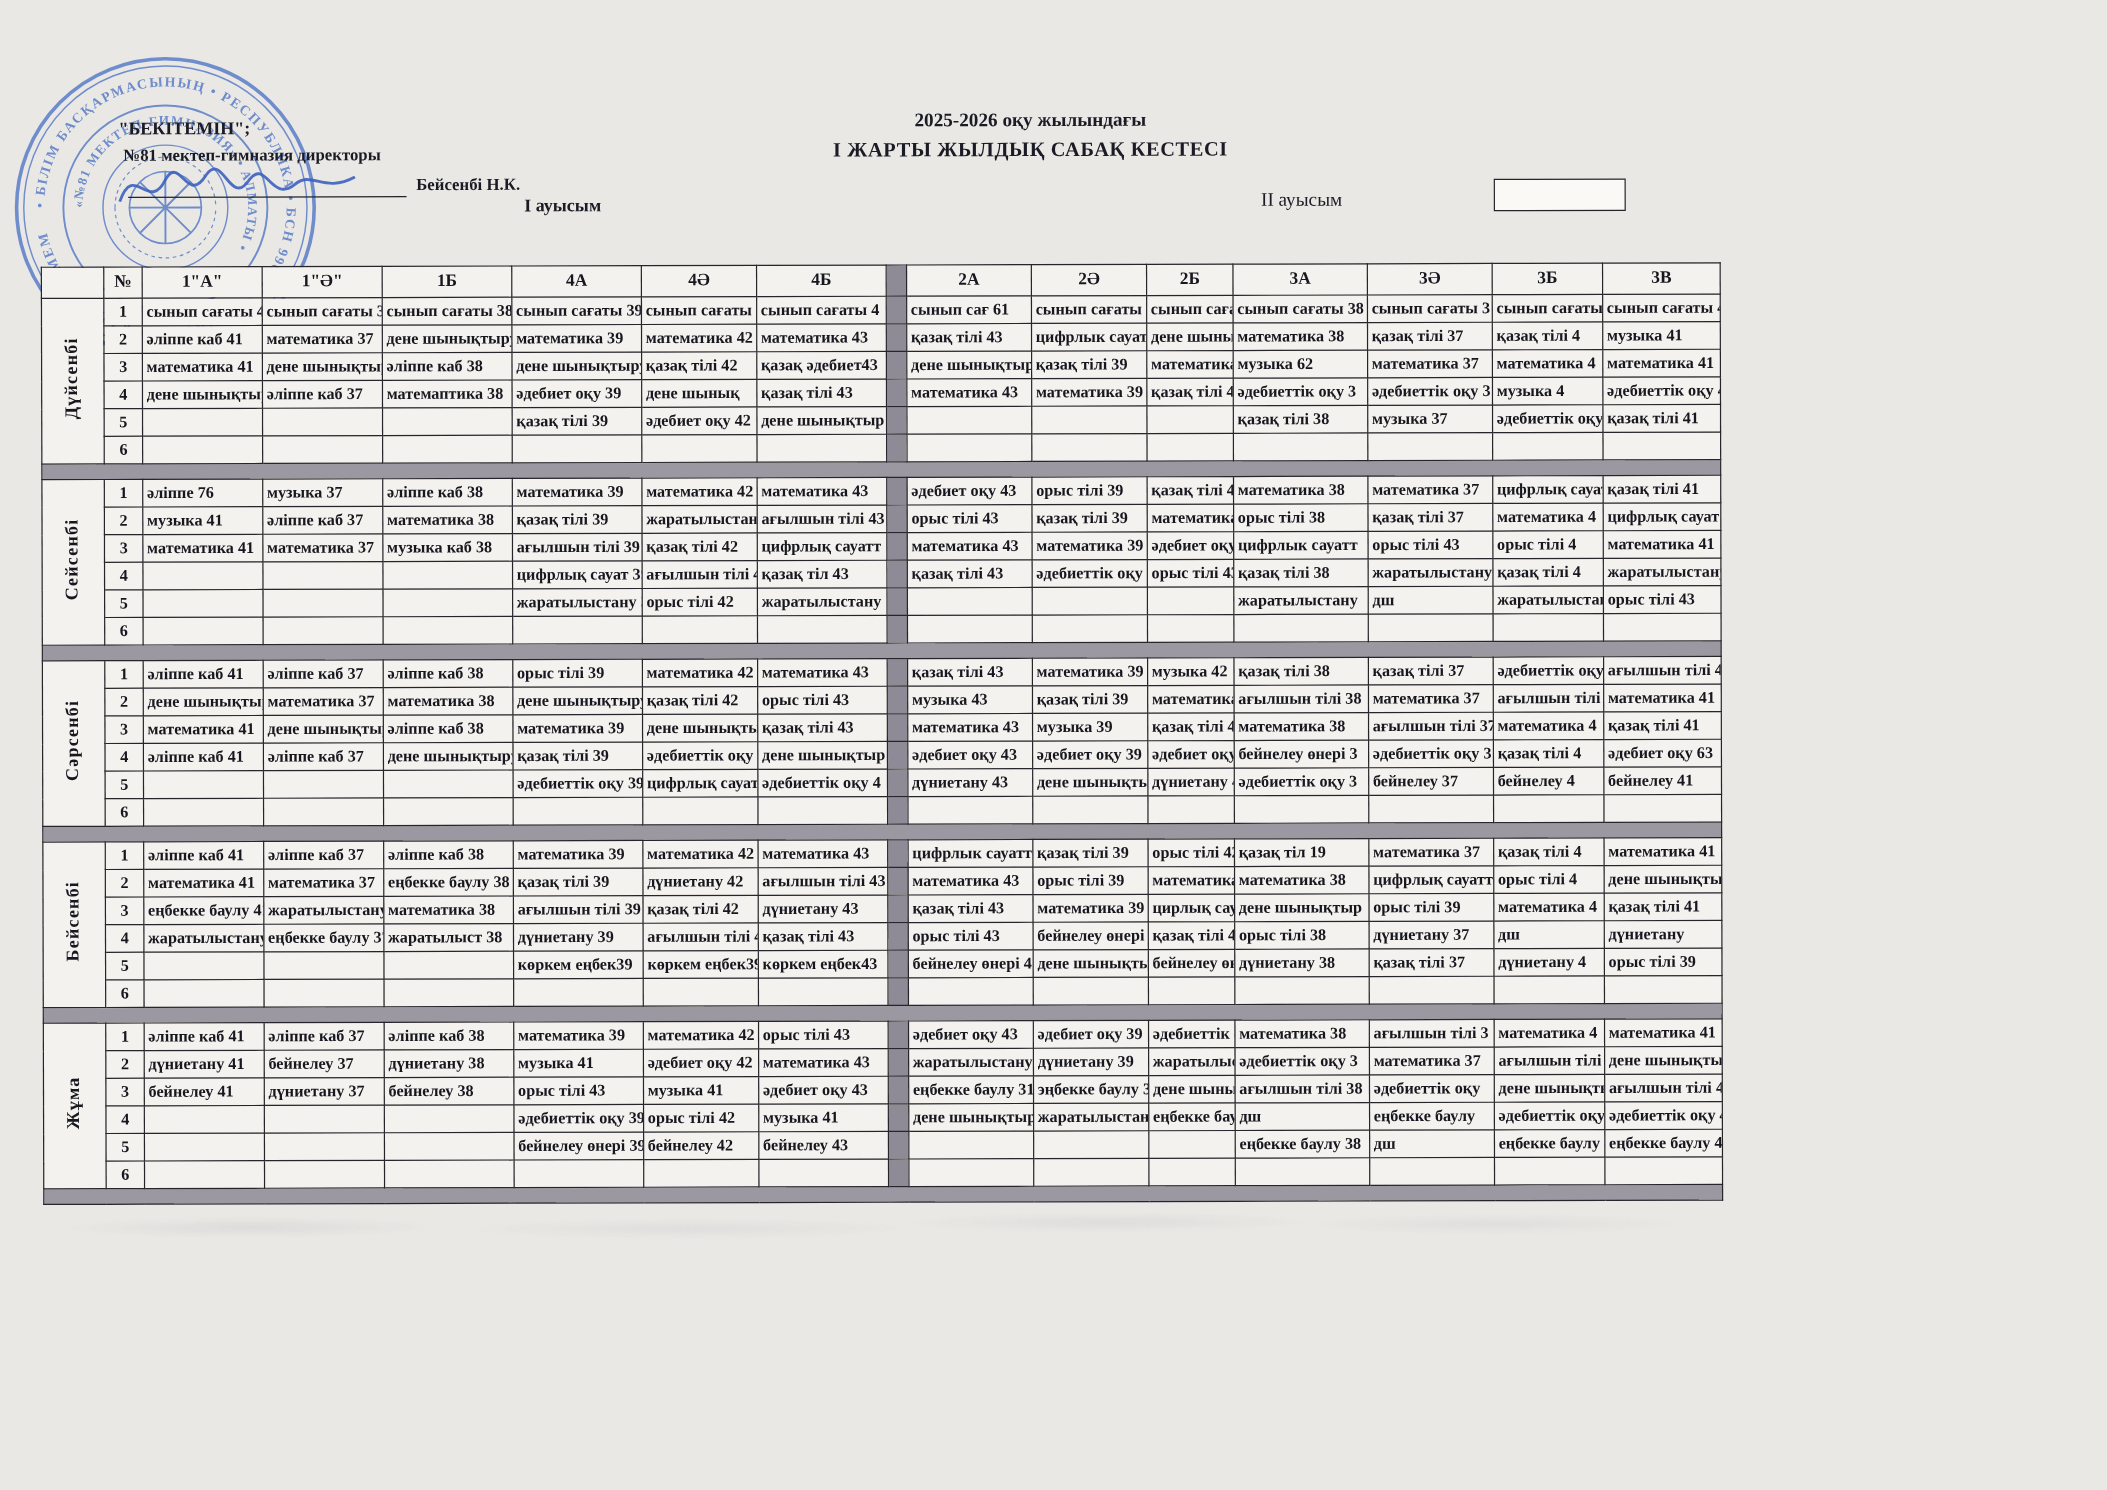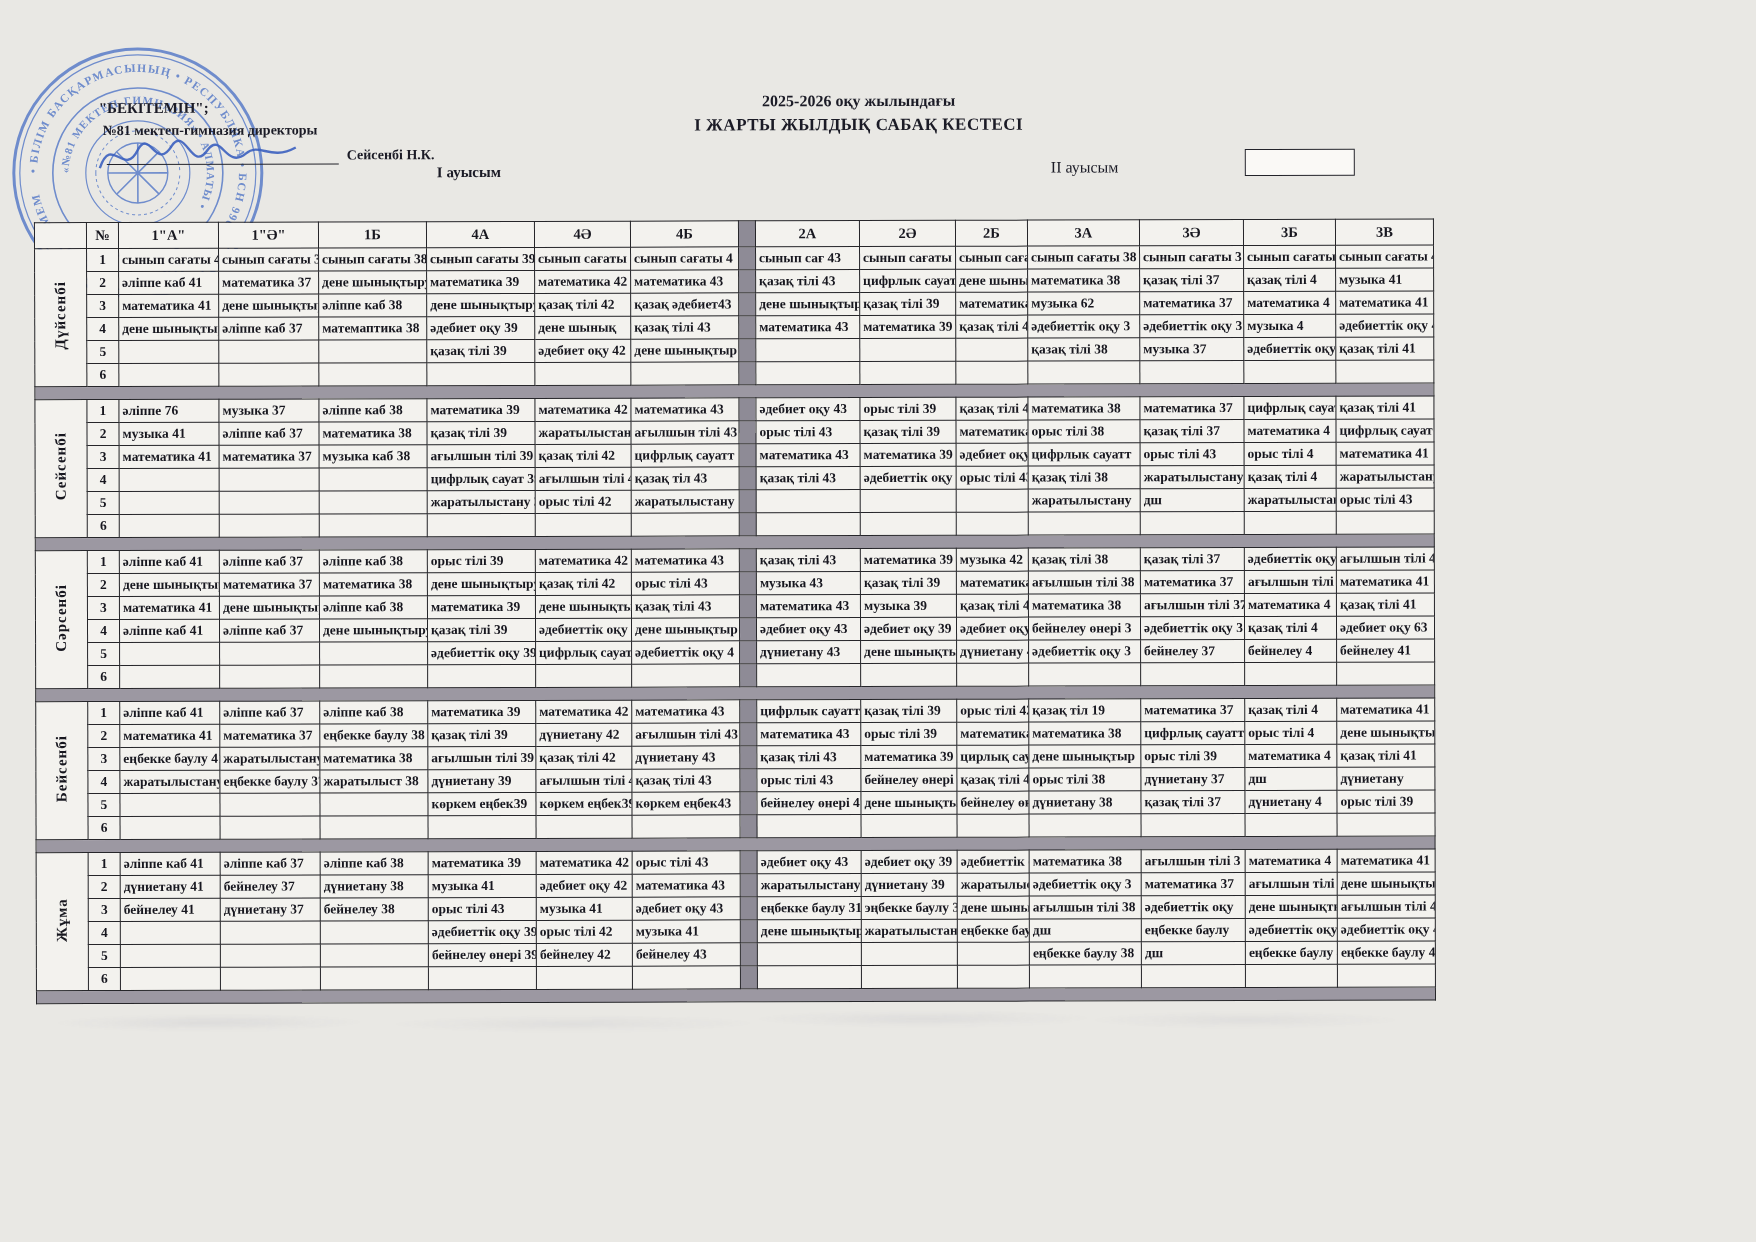--- a/index.html
+++ b/index.html
@@ -88,21 +88,21 @@
       <textPath href="#arcInner">«№81 МЕКТЕП-ГИМНАЗИЯ» • АЛМАТЫ •</textPath>
     </text>
   </svg>
 
   <div class="approved">"БЕКІТЕМІН";</div>
   <div class="director-line">№81 мектеп-гимназия директоры</div>
   <div class="sig-line"></div>
   <svg class="signature" width="225" height="52" viewBox="0 0 225 52">
     <path d="M6,40 C18,6 30,50 44,22 C56,0 62,44 78,18 C92,-2 98,46 114,22 C128,4 132,42 152,26 C166,14 176,34 202,20" fill="none" stroke="#3c60bf" stroke-width="2.4" opacity="0.9"></path>
   </svg>
-  <div class="director-name">Сейсенбі Н.К.</div>
+  <div class="director-name">Бейсенбі Н.К.</div>
 
   <div class="title-wrap">
     <div class="title-line1">2025-2026 оқу жылындағы</div>
     <div class="title-line2">І  ЖАРТЫ ЖЫЛДЫҚ  САБАҚ КЕСТЕСІ</div>
   </div>
 
   <div class="shift1">І ауысым</div>
   <div class="shift2">ІІ ауысым</div>
   <div class="shift2-box"></div>
 
@@ -147,21 +147,21 @@
         <tr>
           <td class="day" rowspan="6"><span class="day-label-text">Дүйсенбі</span></td>
           <td class="num">1</td>
           <td class="lesson">сынып сағаты 41</td>
           <td class="lesson">сынып сағаты 37</td>
           <td class="lesson">сынып сағаты 38</td>
           <td class="lesson">сынып сағаты 39</td>
           <td class="lesson">сынып сағаты 42</td>
           <td class="lesson">сынып сағаты 4</td>
           <td class="gap"></td>
-          <td class="lesson">сынып сағ 43</td>
+          <td class="lesson">сынып сағ 61</td>
           <td class="lesson">сынып сағаты 39</td>
           <td class="lesson">сынып сағаты</td>
           <td class="lesson">сынып сағаты 38</td>
           <td class="lesson">сынып сағаты 3</td>
           <td class="lesson">сынып сағаты 4</td>
           <td class="lesson">сынып сағаты 41</td>
         </tr>
         <tr>
           <td class="num">2</td>
           <td class="lesson">әліппе каб 41</td>

